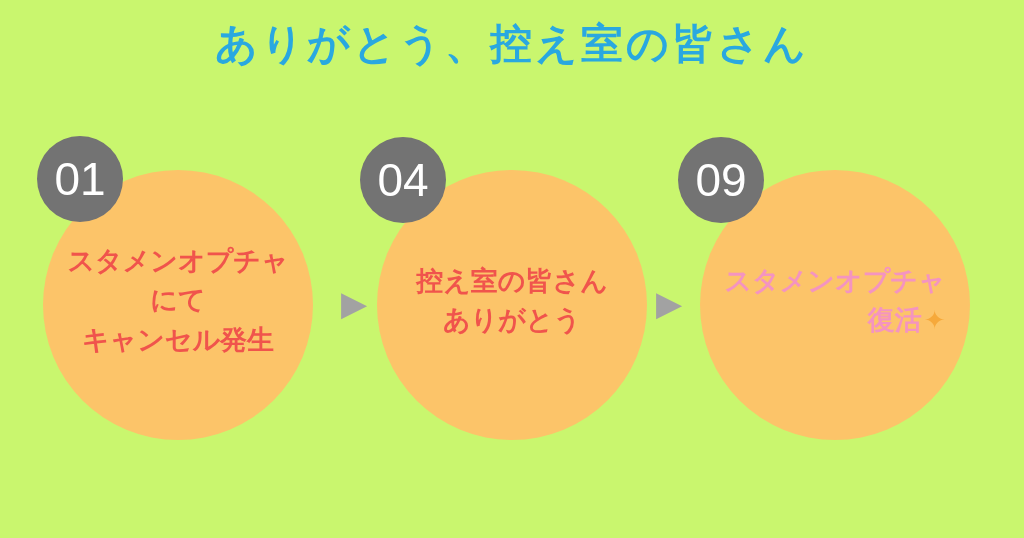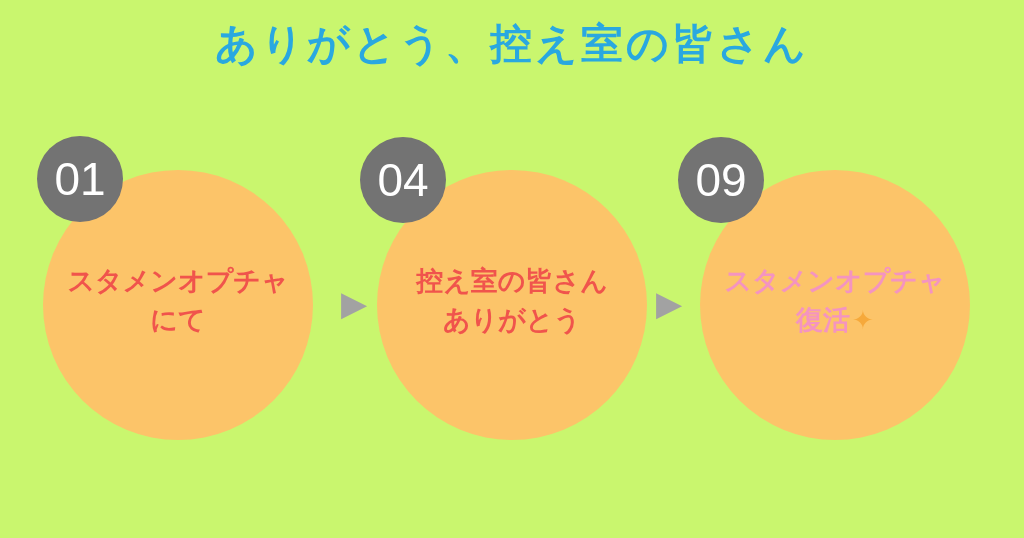--- a/index.html
+++ b/index.html
@@ -60,21 +60,21 @@
   .badge-2 { left: 360px; top: 137px; }
   .badge-3 { left: 678px; top: 137px; }
   .step-text {
     font-size: 27px;
     font-weight: bold;
     line-height: 1.45;
     color: #f0544c;
     padding: 0 14px;
     margin-top: -8px;
   }
-  .step-text.pink { color: #f494c0; }
+  .step-text.pink { color: #f494c0; text-align: right; }
   .sparkle {
     color: #f6a93b;
     font-size: 26px;
     margin-left: 2px;
   }
   .arrow {
     position: absolute;
     font-size: 34px;
     line-height: 34px;
     color: #a2a2a2;
@@ -86,20 +86,21 @@
 <body>
 
 <div class="canvas">
 
   <h1 class="title">ありがとう、控え室の皆さん</h1>
 
   <div class="badge badge-1">01</div>
   <div class="circle circle-1">
     <div class="step-text">
       <span>スタメンオプチャにて</span><br>
+      <span>キャンセル発生</span>
     </div>
   </div>
 
   <div class="arrow arrow-1">▶</div>
 
   <div class="badge badge-2">04</div>
   <div class="circle circle-2">
     <div class="step-text">
       <span>控え室の皆さん</span><br>
       <span>ありがとう</span>

